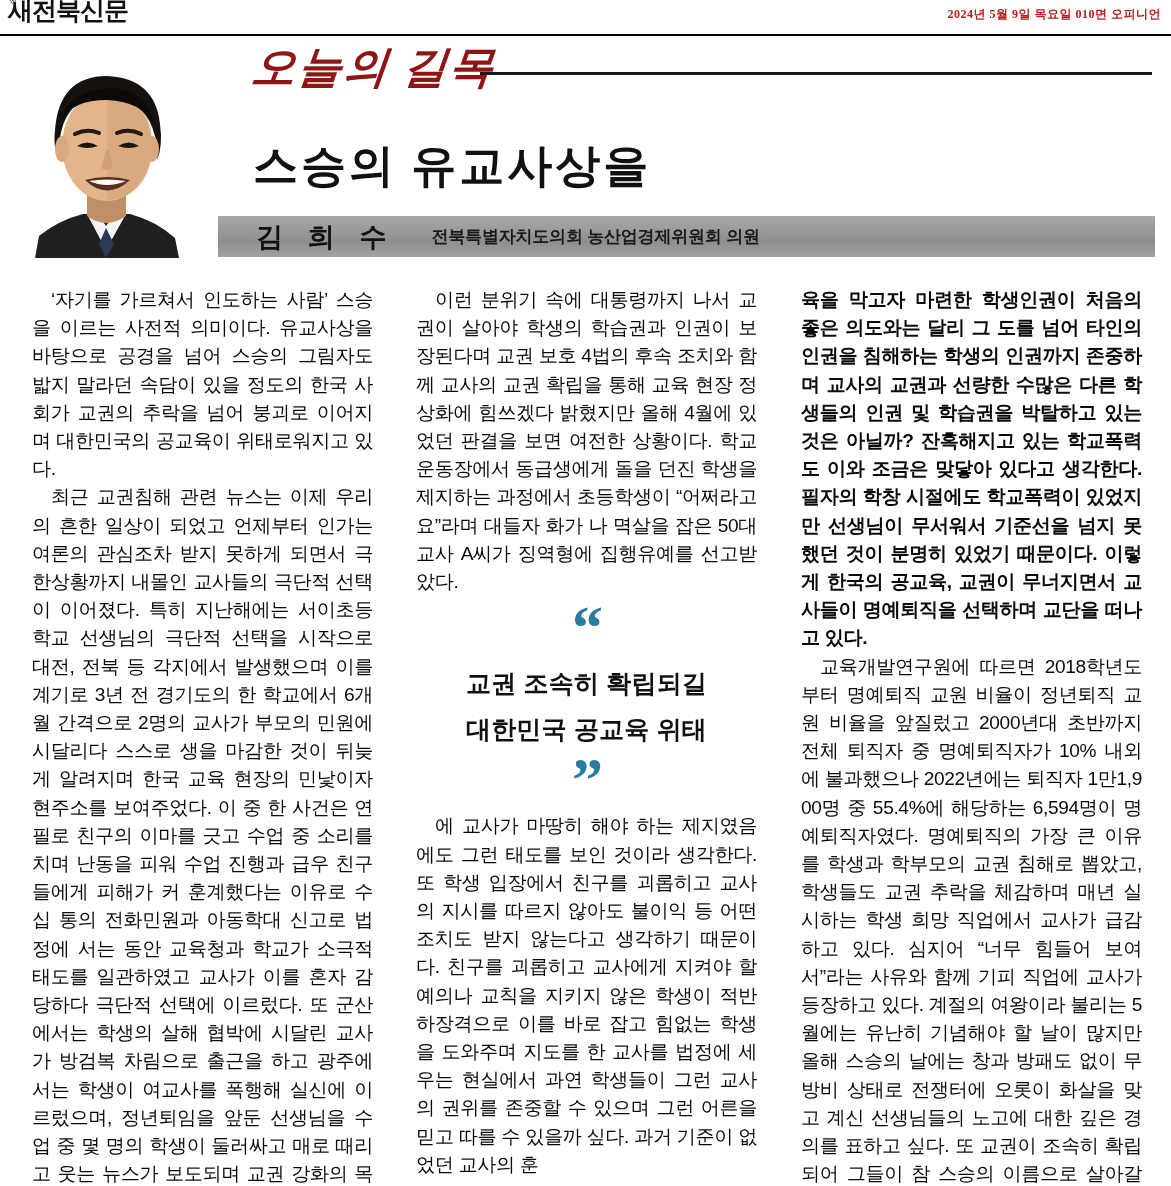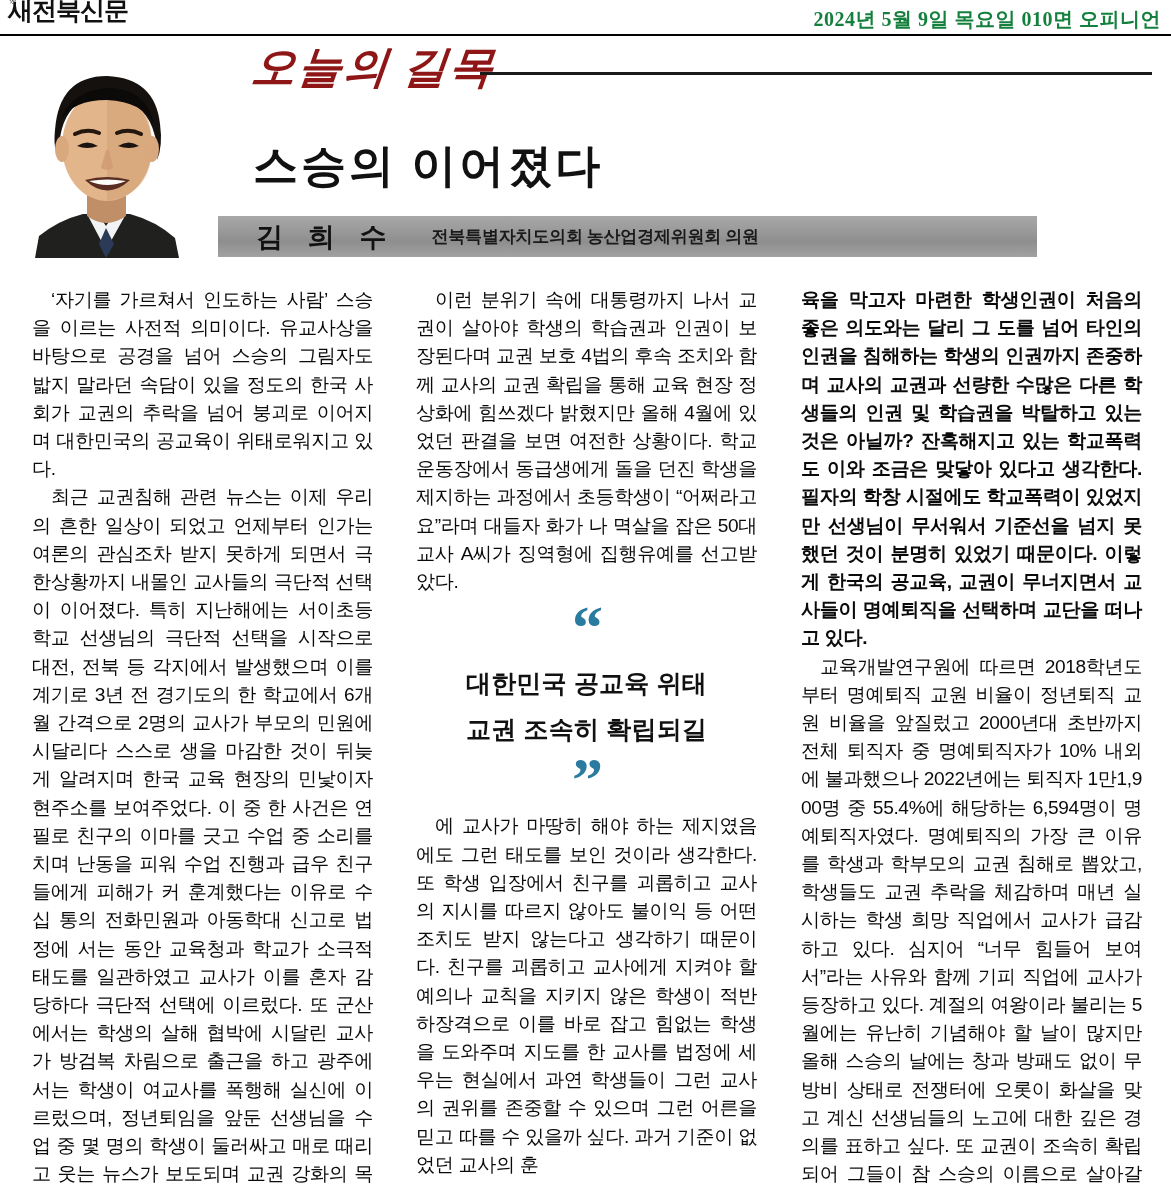--- a/index.html
+++ b/index.html
@@ -41,23 +41,23 @@
     font-size: 9px;
     color: #555;
     line-height: 1;
   }
   .masthead-dateline {
     position: absolute;
     right: 10px;
     top: 6px;
     font-family: "Liberation Serif", "DejaVu Serif", serif;
     font-weight: bold;
-    font-size: 20px;
+    font-size: 12px;
     letter-spacing: 0.5px;
-    color: #15803d;
+    color: #b91c1c;
     white-space: nowrap;
   }
 
   
   .headzone {
     position: absolute;
     top: 36px; left: 0; right: 0;
     height: 226px;
   }
   .portrait {
@@ -103,37 +103,37 @@
     letter-spacing: 3px;
     color: #111;
     line-height: 1;
     white-space: nowrap;
   }
 
   .byline-bar {
     position: absolute;
     left: 218px;
     top: 180px;
-    width: 819px;
+    width: 937px;
     height: 41px;
     background: linear-gradient(to bottom, #a8a8a8 0%, #9a9a9a 35%, #8e8e8e 62%, #a2a2a2 100%);
     display: flex;
     align-items: center;
   }
   .byline-name {
     font-family: "Liberation Serif", "DejaVu Serif", serif;
     font-weight: bold;
     font-size: 27px;
     letter-spacing: 9px;
     color: #111;
     margin-left: 38px;
     white-space: nowrap;
   }
   .byline-title {
-    font-family: Liberation Serif, serif;
+    font-family: Liberation Sans, sans-serif;
     font-weight: bold;
     font-size: 17px;
     letter-spacing: -0.2px;
     color: #1a1a1a;
     margin-left: 36px;
     white-space: nowrap;
   }
 
   
   .columns {
@@ -233,42 +233,42 @@
       <path d="M60 126 Q82 120 105 126 Q82 147 60 126 Z" fill="#5a2d22"></path>
       <path d="M64 127 Q82 124 101 127 Q82 135 64 127 Z" fill="#fbfbf7"></path>
 
       <ellipse cx="37" cy="95" rx="7" ry="13" fill="#d9a87c"></ellipse>
       <ellipse cx="127" cy="95" rx="7" ry="13" fill="#d9a87c"></ellipse>
     </svg>
   </div>
 
   <div class="kicker" style="color: rgb(142, 22, 22);">오늘의 길목</div>
   <div class="kicker-rule"></div>
-  <div class="headline">스승의 이어졌다</div>
+  <div class="headline">스승의 유교사상을</div>
 
   <div class="byline-bar">
     <span class="byline-name">김 희 수</span>
     <span class="byline-title">전북특별자치도의회 농산업경제위원회 의원</span>
   </div>
 </div>
 
 <div class="columns">
 
   <div class="col col-1">
     <p>‘자기를 가르쳐서 인도하는 사람’ 스승을 이르는 사전적 의미이다. 유교사상을 바탕으로 공경을 넘어 스승의 그림자도 밟지 말라던 속담이 있을 정도의 한국 사회가 교권의 추락을 넘어 붕괴로 이어지며 대한민국의 공교육이 위태로워지고 있다.</p>
     <p>최근 교권침해 관련 뉴스는 이제 우리의 흔한 일상이 되었고 언제부터 인가는 여론의 관심조차 받지 못하게 되면서 극한상황까지 내몰인 교사들의 극단적 선택이 이어졌다. 특히 지난해에는 서이초등학교 선생님의 극단적 선택을 시작으로 대전, 전북 등 각지에서 발생했으며 이를 계기로 3년 전 경기도의 한 학교에서 6개월 간격으로 2명의 교사가 부모의 민원에 시달리다 스스로 생을 마감한 것이 뒤늦게 알려지며 한국 교육 현장의 민낯이자 현주소를 보여주었다. 이 중 한 사건은 연필로 친구의 이마를 긋고 수업 중 소리를 치며 난동을 피워 수업 진행과 급우 친구들에게 피해가 커 훈계했다는 이유로 수십 통의 전화민원과 아동학대 신고로 법정에 서는 동안 교육청과 학교가 소극적 태도를 일관하였고 교사가 이를 혼자 감당하다 극단적 선택에 이르렀다. 또 군산에서는 학생의 살해 협박에 시달린 교사가 방검복 차림으로 출근을 하고 광주에서는 학생이 여교사를 폭행해 실신에 이르렀으며, 정년퇴임을 앞둔 선생님을 수업 중 몇 명의 학생이 둘러싸고 매로 때리고 웃는 뉴스가 보도되며 교권 강화의 목소리가 높아졌지만 그 당시뿐이었다.</p>
   </div>
 
   <div class="col col-2">
     <p>이런 분위기 속에 대통령까지 나서 교권이 살아야 학생의 학습권과 인권이 보장된다며 교권 보호 4법의 후속 조치와 함께 교사의 교권 확립을 통해 교육 현장 정상화에 힘쓰겠다 밝혔지만 올해 4월에 있었던 판결을 보면 여전한 상황이다. 학교 운동장에서 동급생에게 돌을 던진 학생을 제지하는 과정에서 초등학생이 “어쩌라고요”라며 대들자 화가 나 멱살을 잡은 50대 교사 A씨가 징역형에 집행유예를 선고받았다.</p>
 
     <div class="pullquote">
       <span class="pq-mark pq-open" style="color: rgb(42, 123, 160);">“</span>
+      <div class="pq-line">교권 조속히 확립되길</div>
       <div class="pq-line">대한민국 공교육 위태</div>
-      <div class="pq-line">교권 조속히 확립되길</div>
       <span class="pq-mark pq-close" style="color: rgb(42, 123, 160);">”</span>
     </div>
 
     <p>에 교사가 마땅히 해야 하는 제지였음에도 그런 태도를 보인 것이라 생각한다. 또 학생 입장에서 친구를 괴롭히고 교사의 지시를 따르지 않아도 불이익 등 어떤 조치도 받지 않는다고 생각하기 때문이다. 친구를 괴롭히고 교사에게 지켜야 할 예의나 교칙을 지키지 않은 학생이 적반하장격으로 이를 바로 잡고 힘없는 학생을 도와주며 지도를 한 교사를 법정에 세우는 현실에서 과연 학생들이 그런 교사의 권위를 존중할 수 있으며 그런 어른을 믿고 따를 수 있을까 싶다. 과거 기준이 없었던 교사의 훈</p>
   </div>
 
   <div class="col col-3">
     <p class="noindent">육을 막고자 마련한 학생인권이 처음의 좋은 의도와는 달리 그 도를 넘어 타인의 인권을 침해하는 학생의 인권까지 존중하며 교사의 교권과 선량한 수많은 다른 학생들의 인권 및 학습권을 박탈하고 있는 것은 아닐까? 잔혹해지고 있는 학교폭력도 이와 조금은 맞닿아 있다고 생각한다. 필자의 학창 시절에도 학교폭력이 있었지만 선생님이 무서워서 기준선을 넘지 못했던 것이 분명히 있었기 때문이다. 이렇게 한국의 공교육, 교권이 무너지면서 교사들이 명예퇴직을 선택하며 교단을 떠나고 있다.</p>
     <p>교육개발연구원에 따르면 2018학년도부터 명예퇴직 교원 비율이 정년퇴직 교원 비율을 앞질렀고 2000년대 초반까지 전체 퇴직자 중 명예퇴직자가 10% 내외에 불과했으나 2022년에는 퇴직자 1만1,900명 중 55.4%에 해당하는 6,594명이 명예퇴직자였다. 명예퇴직의 가장 큰 이유를 학생과 학부모의 교권 침해로 뽑았고, 학생들도 교권 추락을 체감하며 매년 실시하는 학생 희망 직업에서 교사가 급감하고 있다. 심지어 “너무 힘들어 보여서”라는 사유와 함께 기피 직업에 교사가 등장하고 있다. 계절의 여왕이라 불리는 5월에는 유난히 기념해야 할 날이 많지만 올해 스승의 날에는 창과 방패도 없이 무방비 상태로 전쟁터에 오롯이 화살을 맞고 계신 선생님들의 노고에 대한 깊은 경의를 표하고 싶다. 또 교권이 조속히 확립되어 그들이 참 스승의 이름으로 살아갈 수 있는 날이 오기를 진심으로 바래본다.</p>
   </div>

